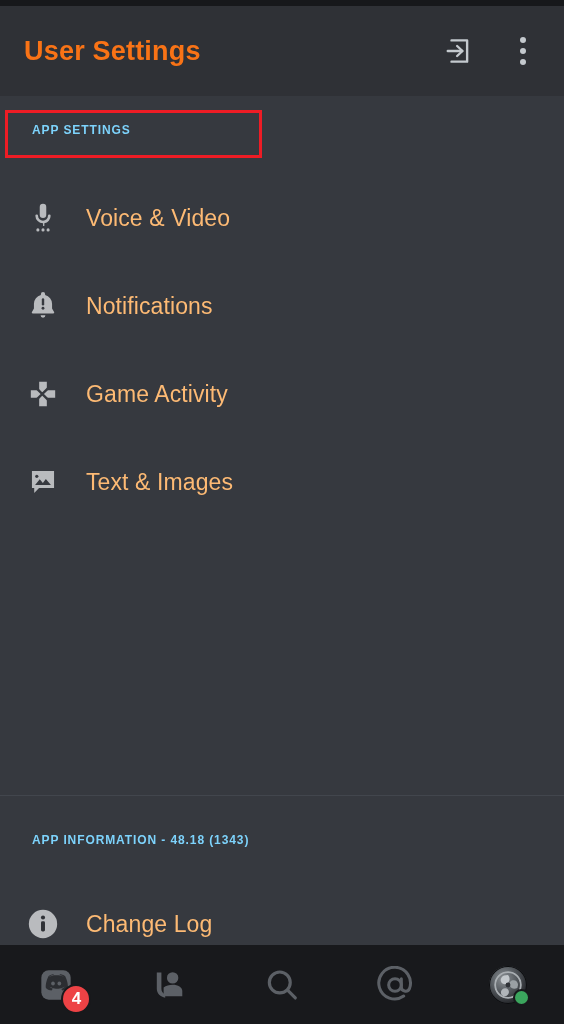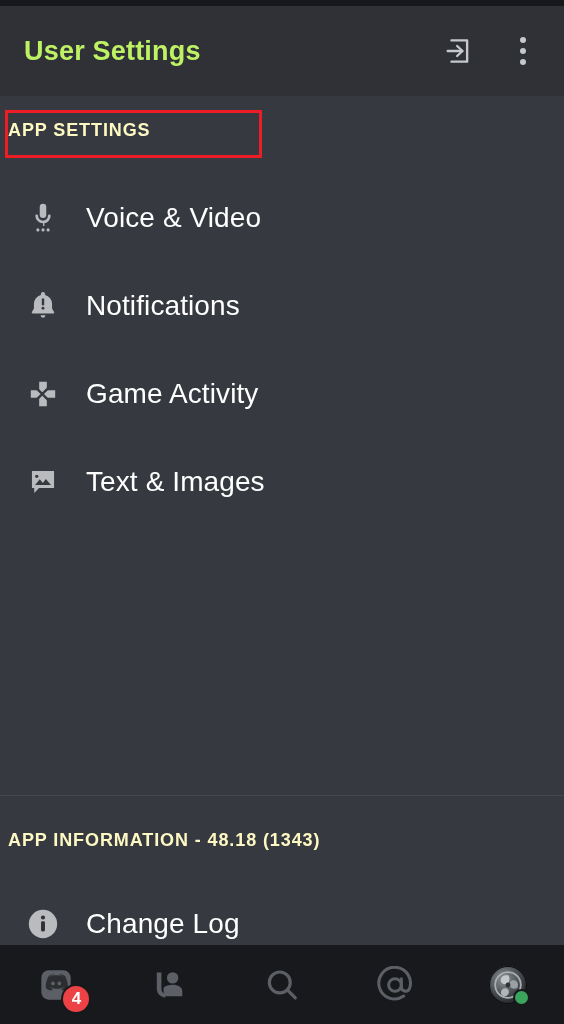--- a/index.html
+++ b/index.html
@@ -18,41 +18,41 @@
   }
 
   
   .header {
     position:absolute; top:6px; left:0; width:564px; height:90px;
     background:#2f3136;
     display:flex; align-items:center;
   }
   .header-title {
     margin-left:24px;
-    font-size:27px; font-weight:bold; color:#bef264;
+    font-size:27px; font-weight:bold; color:#f97316;
     letter-spacing:.2px; white-space:nowrap;
   }
   .header-actions {
     margin-left:auto; display:flex; align-items:center;
     gap:30px; padding-right:24px;
   }
   .hdr-icon { width:34px; height:34px; display:flex; align-items:center; justify-content:center; }
 
   
   .kebab { width:7px; display:flex; flex-direction:column; align-items:center; gap:5px; }
   .kebab i { display:block; width:6px; height:6px; border-radius:50%; background:#c4c9ce; }
 
   
   .section-head {
     position:absolute; left:0; width:564px; height:56px;
     display:flex; align-items:center;
   }
   .section-head span {
-    margin-left:8px;
-    font-size:18px; font-weight:bold; color:#fef9c3;
+    margin-left:32px;
+    font-size:12px; font-weight:bold; color:#7dd3fc;
     letter-spacing:.9px;
   }
   #sec-app-settings { top:102px; }
   #sec-app-info { top:812px; }
 
   
   .annot-box {
     position:absolute;
     left:5px; top:110px; width:257px; height:48px;
     border:3px solid #ee1c25;
@@ -70,21 +70,21 @@
   .menu-list { position:absolute; left:0; top:174px; width:564px; }
   .menu-row {
     position:relative; height:88px; width:564px;
     display:flex; align-items:center;
   }
   .row-icon {
     width:86px; min-width:86px; height:88px;
     display:flex; align-items:center; justify-content:center;
   }
   .row-label {
-    font-size:28px; color:#ffffff; letter-spacing:.1px; white-space:nowrap;
+    font-size:23px; color:#fdba74; letter-spacing:.1px; white-space:nowrap;
   }
 
   .info-list { position:absolute; left:0; top:880px; width:564px; }
 
   
   .bottom-nav {
     position:absolute; left:0; bottom:0; width:564px; height:79px;
     background:#18191c;
     display:flex; align-items:center;
   }

